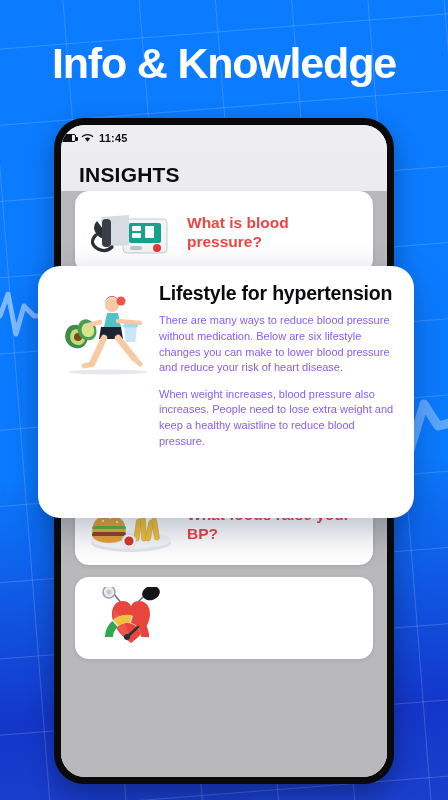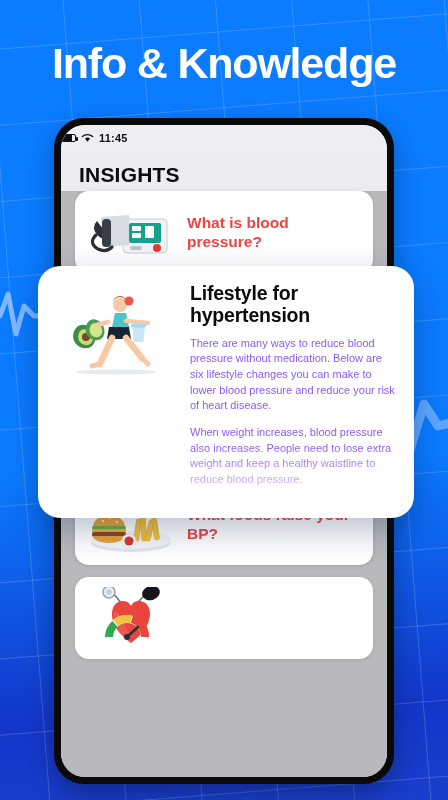--- a/index.html
+++ b/index.html
@@ -137,23 +137,23 @@
     width: 376px; height: 252px;
     background: #FFFFFF;
     border-radius: 22px;
     box-shadow: 0 12px 34px rgba(0,20,70,.28);
     overflow: hidden;
     z-index: 40;
   }
   .modal-inner {
     position: relative;
     width: 100%; height: 100%;
-    padding: 16px 16px 0 30px;
+    padding: 16px 16px 0 22px;
     display: flex;
-    gap: 26px;
+    gap: 3px;
     -webkit-mask-image: linear-gradient(to bottom, #000 0, #000 178px, rgba(0,0,0,.25) 232px, rgba(0,0,0,0) 252px);
             mask-image: linear-gradient(to bottom, #000 0, #000 178px, rgba(0,0,0,.25) 232px, rgba(0,0,0,0) 252px);
   }
   .modal-illustration {
     flex: 0 0 96px;
     height: 86px;
     margin-top: 10px;
   }
   .modal-illustration svg { width: 100%; height: 100%; }
   .modal-body { flex: 1 1 auto; min-width: 0; }

